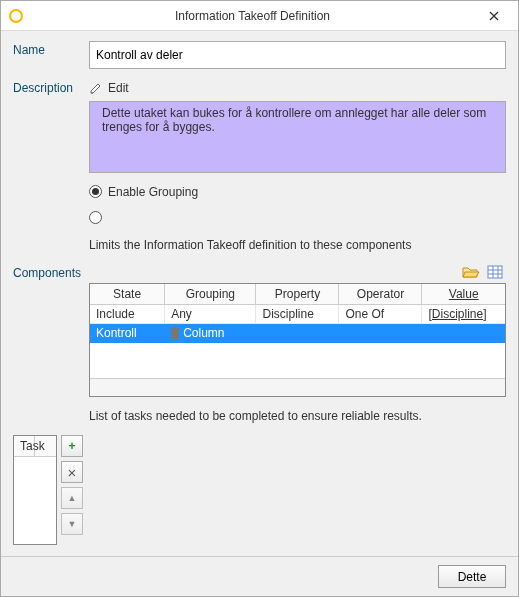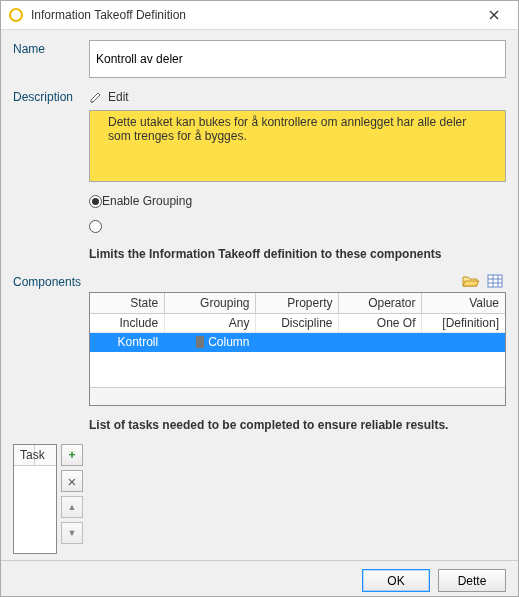--- a/index.html
+++ b/index.html
@@ -27,20 +27,21 @@
     padding: 0 4px 0 8px;
   }
   .titlebar .app-icon {
     width: 14px; height: 14px;
     border: 2px solid #f5b800;
     border-radius: 50%;
     margin-right: 8px;
   }
   .titlebar .title {
     flex: 1;
+    text-align: center;
   }
   .titlebar .close {
     width: 40px;
     height: 28px;
     display: flex;
     align-items: center;
     justify-content: center;
     cursor: pointer;
   }
   .body {
@@ -48,86 +49,85 @@
     padding: 10px 12px 6px 12px;
     display: grid;
     grid-template-columns: 70px 1fr;
     column-gap: 6px;
     row-gap: 10px;
     align-content: start;
   }
   .label { padding-top: 2px; color: #0c4a6e; }
   .name-input {
     width: 100%;
-    height: 38px;
+    height: 28px;
     border: 1px solid #aaa;
     padding: 2px 6px;
     font: inherit;
     background: #fff;
   }
   .desc-block { display:flex; flex-direction:column; gap:4px; }
   .edit-link {
     display:flex; align-items:flex-end; gap:5px;
     cursor:pointer; width:fit-content;
     padding: 2px 0;
   }
   .edit-link .pencil {
     width:14px; height:14px;
     display:flex; align-items:center; justify-content:center;
   }
   .desc-box {
     border: 1px solid #aaa;
-    background: #fde047;
+    background: #c4b5fd;
     height: 72px;
-    padding: 4px 18px;
+    padding: 4px 12px;
     overflow:auto;
   }
   .radio-row {
-    display:flex; align-items:flex-end; 
+    display:flex; align-items:flex-start; gap:6px;
     padding: 2px 0;
     cursor:pointer;
   }
   .radio {
     width:13px; height:13px; border:1px solid #555; border-radius:50%;
     display:flex; align-items:center; justify-content:center;
     background:#fff;
   }
   .radio.checked::after {
     content:""; width:7px; height:7px; background:#333; border-radius:50%;
   }
-  .hint { padding: 2px 0 2px 0; font-weight: bold; }
+  .hint { padding: 2px 0 2px 0; }
   .icon-strip { display:flex; gap:6px; justify-content:flex-end; padding-right:2px; margin-bottom:3px; }
   .icon-btn {
     width:18px; height:16px;
     display:flex; align-items:center; justify-content:center;
     cursor:pointer;
   }
   .grid {
     border:1px solid #888;
     background:#fff;
   }
   .grid table { width:100%; border-collapse: collapse; table-layout: fixed; }
   .grid th {
     background:#fafafa;
     border:1px solid #ccc;
     border-top:none;
     font-weight: normal;
-    text-align:right;
+    text-align:center;
     padding:2px 6px;
     height:20px;
   }
   .grid th:first-child, .grid td:first-child { border-left:none; }
-  .grid th:last-child, .grid td:last-child { border-right:none; }
+  .grid th:last-child, .grid td:last-child { border-right:none;text-decoration:underline; }
   .grid td {
     border:1px solid #e7e7e7;
     padding:2px 6px;
     height:18px;
     white-space:nowrap;
     overflow:hidden;
-    text-align:right;
   }
   .grid tr.selected td {
     background:#1e90ff;
     color:#fff;
     border-color:#1e90ff;
   }
   .grid .scrollhint {
     height:18px;
     border-top:1px solid #ccc;
     background:#f5f5f5;
@@ -251,21 +251,21 @@
               <th>Operator</th>
               <th>Value</th>
             </tr>
           </thead>
           <tbody>
             <tr>
               <td>Include</td>
               <td>Any</td>
               <td>Discipline</td>
               <td>One Of</td>
-              <td>[Definition]</td>
+              <td>[Discipline]</td>
             </tr>
             <tr class="selected">
               <td>Kontroll</td>
               <td><span class="col-icon"></span><span>Column</span></td>
               <td></td>
               <td></td>
               <td></td>
             </tr>
             <tr class="empty-row">
                 <td colspan="5"></td>
@@ -310,16 +310,15 @@
           </div>
         <div class="side-btn disabled">
             <span style="font-size:9px">▼</span>
           </div>
       </div>
     </div>
 
   </div>
 
   <div class="footer">
-    <button class="btn primary">OK</button>
     <button class="btn">Dette</button>
   </div>
 </div>
 
 </body></html>

